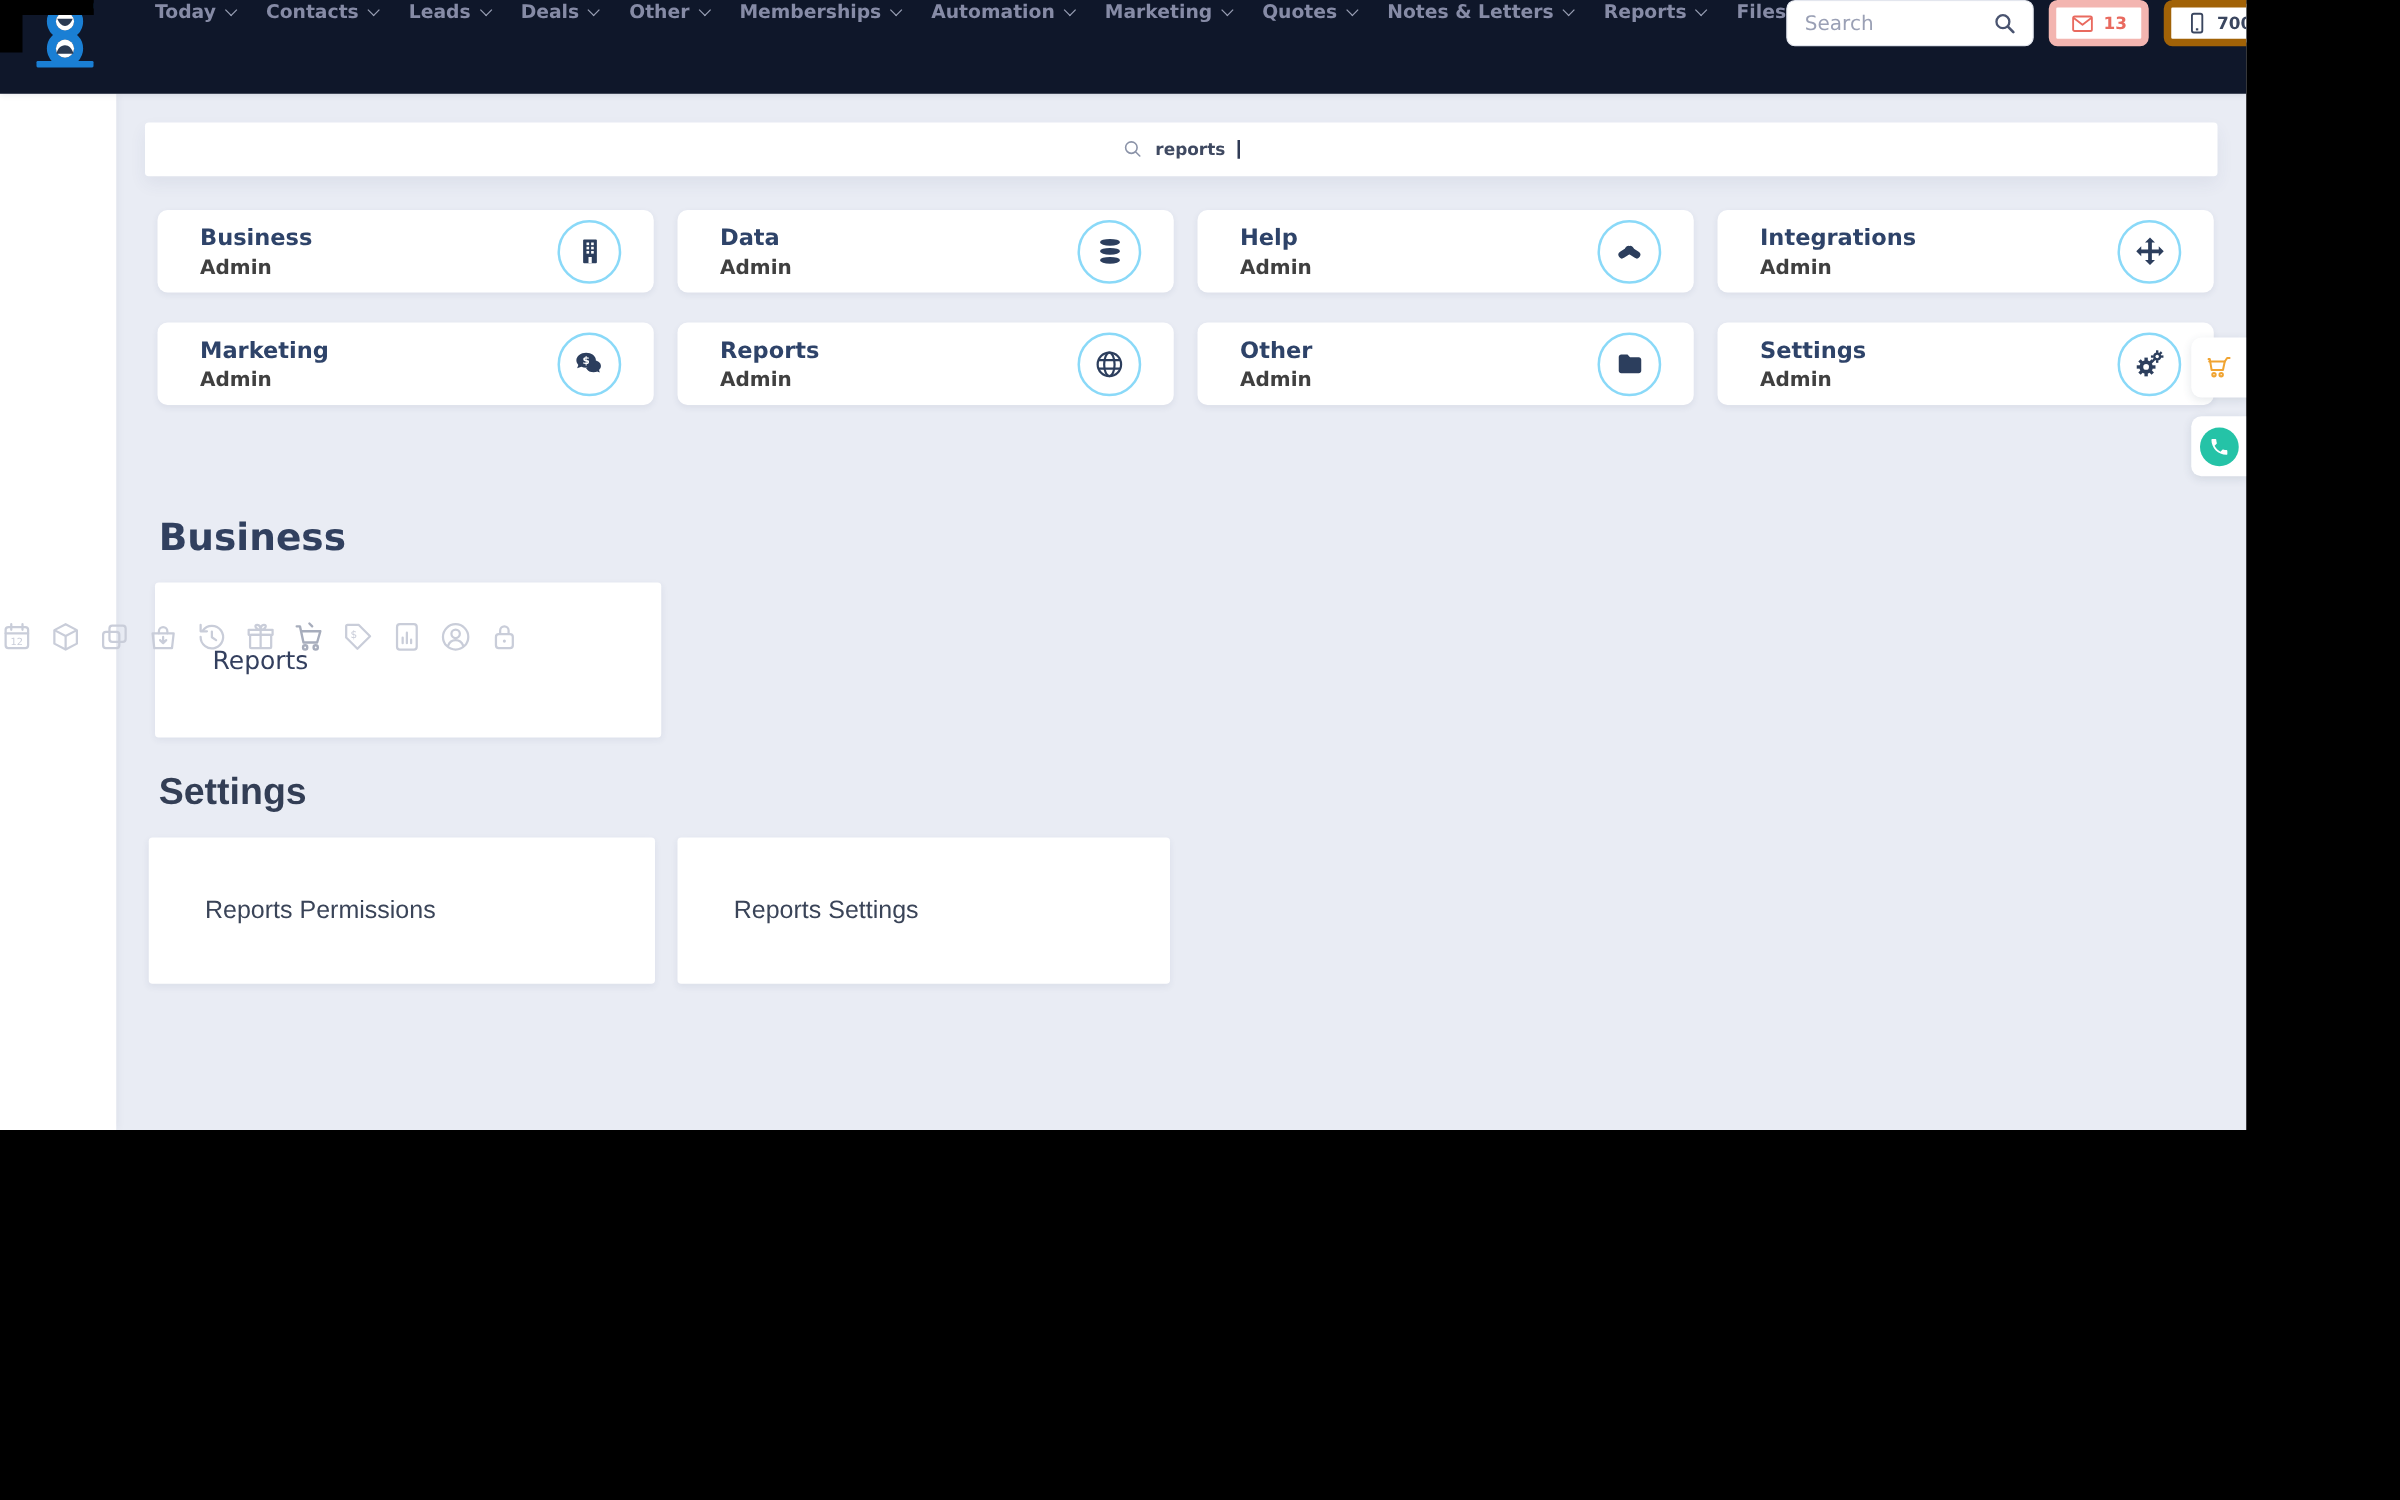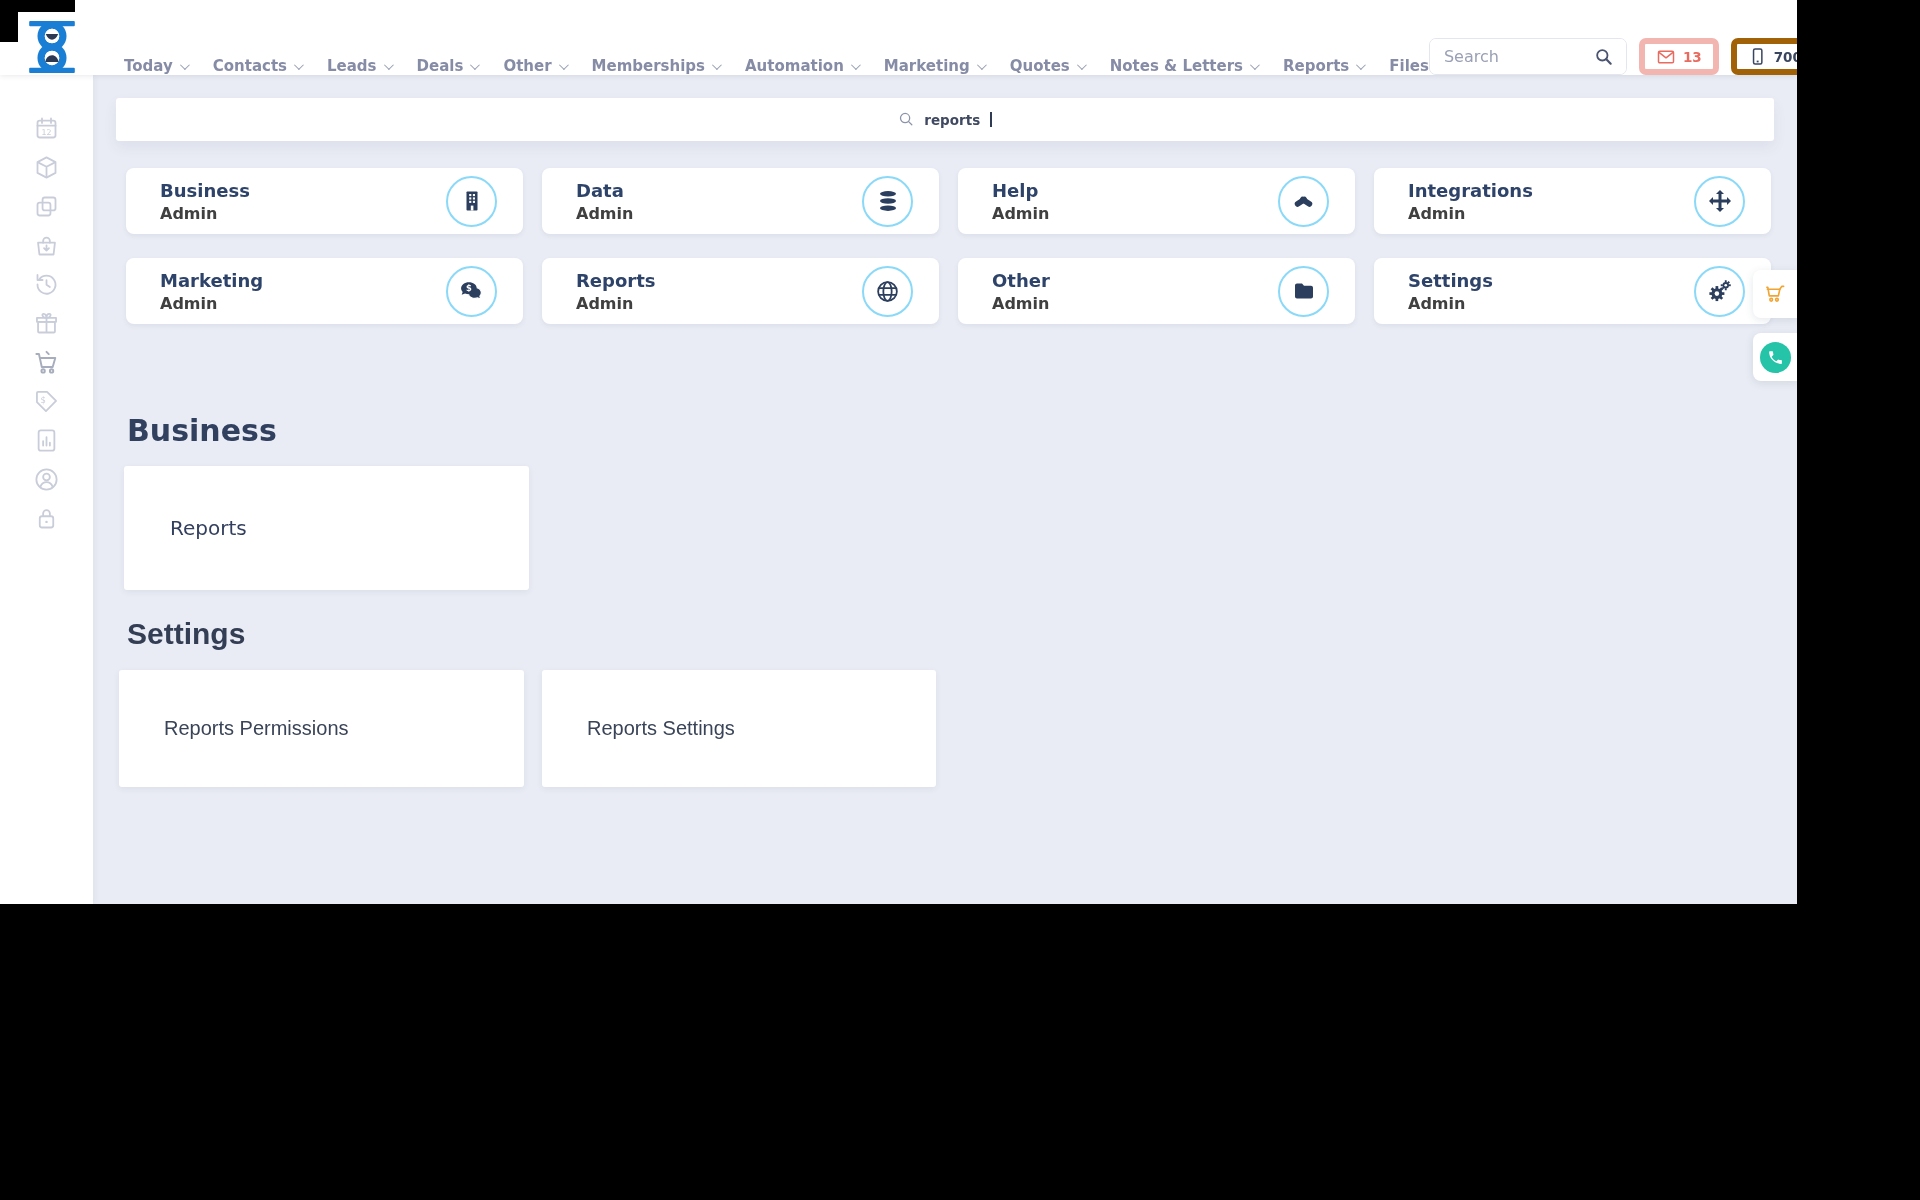--- a/index.html
+++ b/index.html
@@ -2,42 +2,42 @@
 <html><head>
 <meta charset="utf-8">
 <style>
   * { margin:0; padding:0; box-sizing:border-box; }
   html,body { width:1920px; height:1200px; background:#000; font-family:"DejaVu Sans","Liberation Sans",sans-serif; }
   #app { position:absolute; left:0; top:0; width:1797px; height:904px; background:#e9ecf4; overflow:hidden; }
   .notch-a { position:absolute; left:0; top:0; width:75px; height:12px; background:#000; z-index:30; }
   .notch-b { position:absolute; left:0; top:0; width:18px; height:42px; background:#000; z-index:30; }
 
   
-  .navbar { position:absolute; left:0; top:0; width:100%; height:75px; background:#ffffff;
-            box-shadow:0 1px 5px rgba(40,50,80,.10); display:flex; align-items:flex-end; z-index:10; }
+  .navbar { position:absolute; left:0; top:0; width:100%; height:75px; background:#0f172a;
+            box-shadow:0 1px 5px rgba(40,50,80,.10); display:flex; align-items:flex-start; z-index:10; }
   .logo { margin-left:26px; width:52px; height:56px; flex:0 0 auto; }
   .menu { display:flex; align-items:center; gap:26px; margin-left:46px; }
   .menu-item { display:flex; align-items:center; gap:7px; color:#868ba6; font-size:15px; font-weight:600;
                cursor:pointer; white-space:nowrap; }
   .chev { width:7px; height:7px; border-right:1.6px solid #9aa0b5; border-bottom:1.6px solid #9aa0b5;
           transform:rotate(45deg) translateY(-2px); display:inline-block; }
   .nav-right { margin-left:auto; margin-right:12px; display:flex; align-items:center; gap:12px; }
   .search-box { display:flex; align-items:stretch; border:1px solid #e3e6ee; border-radius:7px; background:#fff;
                 height:37px; overflow:hidden; }
   .search-box input { border:none; outline:none; width:152px; padding:0 14px; font-size:16px; color:#3a465f;
                       font-family:inherit; }
   .search-box input::placeholder { color:#9aa0b5; }
   .search-btn { width:44px; display:flex; align-items:center; justify-content:center; cursor:pointer; background:#fff; }
   .badge { height:37px; border-radius:7px; border:6px solid #a16207; background:#fff; display:flex;
            align-items:center; gap:7px; padding:0 11px; font-size:13.5px; font-weight:bold; color:#3a465f; cursor:pointer; }
   .badge.mail { border-color:#f3b5b0; color:#e96a5f; }
 
   
   .sidebar { position:absolute; left:0; top:75px; width:93px; bottom:0; background:#fff;
-             box-shadow:2px 0 6px rgba(40,50,80,.05); display:flex; flex-direction:column; align-items:center;
+             box-shadow:2px 0 6px rgba(40,50,80,.05); display:flex; flex-direction:row; align-items:center;
              padding-top:40px; gap:12px; z-index:5; }
   .side-ic { width:27px; height:27px; cursor:pointer; display:flex; align-items:center; justify-content:center; }
 
   
   .main { position:absolute; left:93px; top:75px; right:0; bottom:0; }
   .content-search { position:absolute; left:23px; right:23px; top:23px; height:43px; background:#fff;
                     border-radius:3px; box-shadow:0 6px 14px rgba(60,70,110,.07); display:flex; align-items:center;
                     justify-content:center; gap:9px; }
   .content-search .q { font-size:13.5px; font-weight:600; color:#3f4961; }
   .caret { width:1.5px; height:15px; background:#2f3a55; display:inline-block; margin-left:1px; }

